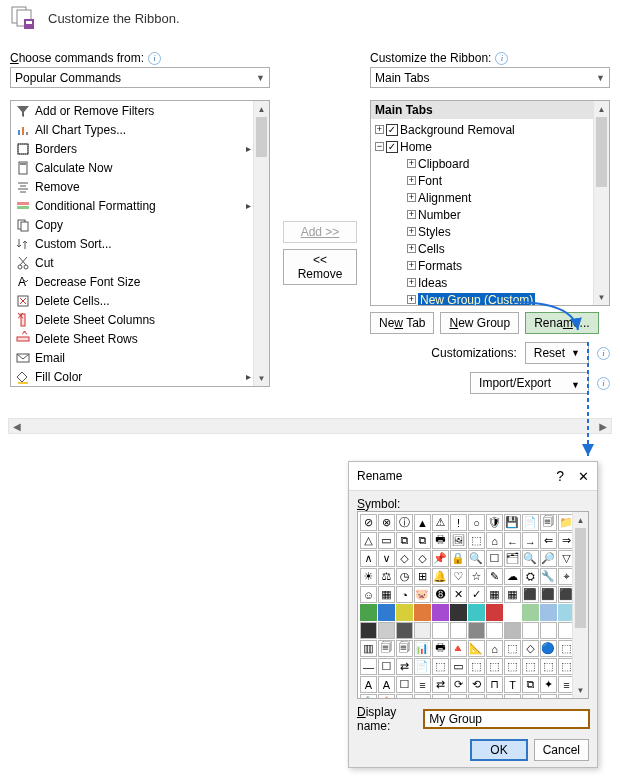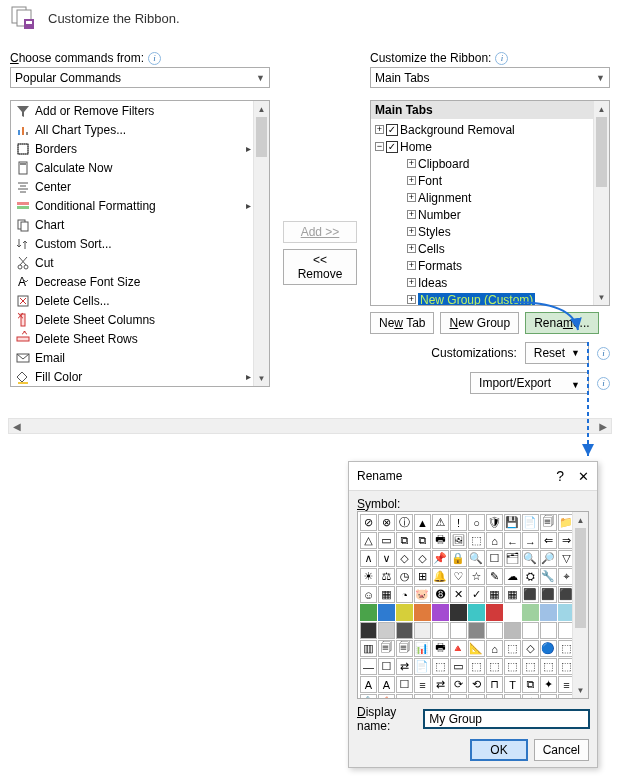--- a/index.html
+++ b/index.html
@@ -29,37 +29,37 @@
 .btn { border: 1px solid #adadad; background: #fdfdfd; padding: 3px 8px; cursor: default; text-align: center; }
 .btn.disabled { color: #a0a0a0; border-color: #d0d0d0; }
 .btn.highlight { background: #d4ead4; border-color: #6aa66a; }
 .btn.primary { background: #cfe4fb; border: 2px solid #2f76c4; padding: 2px 18px; }
 .right-list { border: 1px solid #adadad; height: 206px; position: relative; overflow: hidden; }
 .right-title { background: #e3e3e3; padding: 2px 4px; font-weight: bold; }
 .tree { padding: 2px 4px; }
 .tree-row { display: flex; align-items: center; height: 17px; gap: 2px; }
 .tree-box { width: 9px; height: 9px; border: 1px solid #888; display: flex; align-items: center; justify-content: center; font-size: 9px; line-height: 1; }
 .chk { width: 12px; height: 12px; border: 1px solid #333; display: flex; align-items: center; justify-content: center; font-size: 10px; }
-.tree-sel { background: #0a64c4; color: #bef264; padding: 0 2px; }
+.tree-sel { background: #0a64c4; color: #fef9c3; padding: 0 2px; }
 .actions-row { display: flex; gap: 6px; margin-top: 6px; justify-content: flex-start; }
 .cust-row { display: flex; align-items: center; gap: 8px; margin-top: 8px; justify-content: flex-end; }
 .hscroll { position: absolute; left: 8px; right: 8px; top: 418px; height: 16px; background: #f0f0f0; border: 1px solid #e3e3e3; display: flex; align-items: center; justify-content: space-between; }
 .hscroll span { font-size: 10px; color: #666; padding: 0 4px; }
 .arrowline { position: absolute; pointer-events: none; }
 .dialog { position: absolute; left: 348px; top: 461px; width: 250px; height: 307px; border: 1px solid #bbb; background: #f0f0f0; box-shadow: 2px 2px 6px rgba(0,0,0,.2); }
 .dlg-title { display: flex; align-items: center; justify-content: space-between; padding: 6px 8px; background: #fff; border-bottom: 1px solid #ddd; }
 .dlg-title .r { display: flex; gap: 14px; align-items: center; }
 .dlg-body { padding: 6px 8px; }
 .sym-grid-wrap { border: 1px solid #adadad; background: #fff; height: 188px; position: relative; overflow: hidden; }
 .sym-grid { display: grid; grid-template-columns: repeat(12, 17px); gap: 1px; padding: 2px; }
 .sym { width: 17px; height: 17px; border: 1px solid #b8b8b8; display: flex; align-items: center; justify-content: center; font-size: 11px; overflow: hidden; }
 .sym.fill { border: none; }
 .disp-row { display: flex; align-items: center; gap: 6px; margin-top: 6px; }
 .disp-row input { flex: 1; border: 1px solid #adadad; height: 20px; padding: 0 4px; font-size: 12px; }
-.disp-row .sel { border: 2px solid #0c4a6e; outline: none; margin-left: 21px; }
+.disp-row .sel { border: 2px solid #a16207; outline: none; margin-left: 21px; }
 .dlg-actions { display: flex; justify-content: flex-end; gap: 6px; margin-top: 6px; }
 </style>
 </head>
 <body>
 
 <div class="panel">
   <div class="hdr">
     <div class="hdr-icon">
       <svg viewBox="0 0 30 26">
           <rect x="2" y="2" width="14" height="16" fill="none" stroke="#888"></rect>
@@ -123,40 +123,40 @@
             </div>
             <div class="list-item">
               <span class="ico">
                 <svg width="16" height="16" viewBox="0 0 16 16">
                   <line x1="3" y1="4" x2="13" y2="4" stroke="#555"></line>
                   <line x1="5" y1="7" x2="11" y2="7" stroke="#555"></line>
                   <line x1="3" y1="10" x2="13" y2="10" stroke="#555"></line>
                   <line x1="5" y1="13" x2="11" y2="13" stroke="#555"></line>
                 </svg>
               </span>
-              <span>Center</span>
+              <span>Remove</span>
             </div>
             <div class="list-item">
               <span class="ico">
                 <svg width="16" height="16" viewBox="0 0 16 16">
                   <rect x="2" y="4" width="12" height="3" fill="#e88"></rect>
                   <rect x="2" y="8" width="12" height="3" fill="#8c8"></rect>
                 </svg>
               </span>
               <span>Conditional Formatting</span>
               <span class="arrow-r">▸</span>
             </div>
             <div class="list-item">
               <span class="ico">
                 <svg width="16" height="16" viewBox="0 0 16 16">
                   <rect x="3" y="3" width="7" height="9" fill="#fff" stroke="#555"></rect>
                   <rect x="6" y="5" width="7" height="9" fill="#fff" stroke="#555"></rect>
                 </svg>
               </span>
-              <span>Chart</span>
+              <span>Copy</span>
             </div>
             <div class="list-item">
               <span class="ico">
                 <svg width="16" height="16" viewBox="0 0 16 16">
                   <path d="M4 3v8m-2-2l2 2 2-2M10 13V5m-2 2l2-2 2 2" stroke="#555" fill="none"></path>
                 </svg>
               </span>
               <span>Custom Sort...</span>
             </div>
             <div class="list-item">

